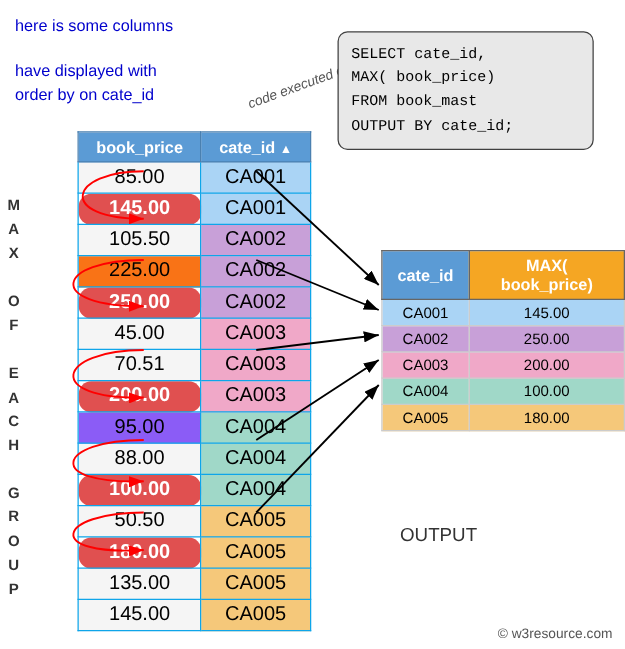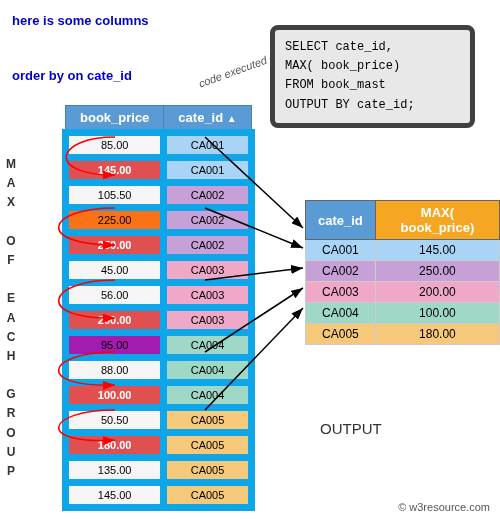--- a/index.html
+++ b/index.html
@@ -13,21 +13,21 @@
       overflow: hidden;
     }
 
     
     .annotation-text {
       position: absolute;
       top: 12px;
       left: 12px;
       color: #0000cc;
       font-size: 13px;
-      font-weight: bold;
+      font-weight: normal;
       line-height: 1.4;
     }
 
     
     .code-label {
       position: absolute;
       top: 55px;
       left: 195px;
       color: #555;
       font-size: 11px;
@@ -36,21 +36,21 @@
       white-space: nowrap;
     }
 
     
     .sql-box {
       position: absolute;
       top: 25px;
       left: 270px;
       width: 205px;
       background: #e8e8e8;
-      border: 5px solid #404040;
+      border: 1px solid #404040;
       border-radius: 8px;
       padding: 8px 10px;
       font-family: 'Courier New', monospace;
       font-size: 12px;
       line-height: 1.6;
       color: #000;
     }
 
     
     .side-label {
@@ -80,23 +80,23 @@
       background: #5b9bd5;
       color: white;
       font-weight: bold;
       padding: 4px 14px;
       border: 1px solid #4a80b0;
       text-align: center;
     }
 
     .main-table td {
       padding: 3px 14px;
-      border: 7px solid #0ea5e9;
-      text-align: center;
-      font-size: 11px;
+      border: 1px solid #0ea5e9;
+      text-align: center;
+      font-size: 16px;
     }
 
     
     .group-ca001 { background: #aad4f5; }
     .group-ca002 { background: #c8a0d8; }
     .group-ca003 { background: #f0a8c8; }
     .group-ca004 { background: #a0d8c8; }
     .group-ca005 { background: #f5c87a; }
 
     
@@ -175,21 +175,21 @@
     .sort-arrow {
       font-size: 10px;
     }
   </style>
 </head>
 <body>
 
 <div class="annotation-text">
   <span>here is some columns</span><br>
   <br>
-  <br>
+  <span>have displayed with</span><br>
   <span>order by on cate_id</span>
 </div>
 
 <div class="code-label">code executed on this table</div>
 
 <div class="sql-box">
   <span id="sql-line1">SELECT cate_id,</span><br>
   <span id="sql-line2">MAX( book_price)</span><br>
   <span id="sql-line3">FROM book_mast</span><br>
   <span id="sql-line4">OUTPUT BY cate_id;</span>
@@ -224,29 +224,29 @@
         </tr>
         <tr>
           <td class="max-price">250.00</td>
           <td class="group-ca002">CA002</td>
         </tr>
         <tr>
           <td style="background: rgb(245, 245, 245);">45.00</td>
           <td class="group-ca003">CA003</td>
         </tr>
         <tr>
-          <td style="background: rgb(245, 245, 245);">56.00</td>
+          <td style="background: rgb(245, 245, 245);">70.51</td>
           <td class="group-ca003">CA003</td>
         </tr>
         <tr>
           <td class="max-price">200.00</td>
           <td class="group-ca003">CA003</td>
         </tr>
         <tr>
-          <td style="background: #a21caf;">95.00</td>
+          <td style="background: #8b5cf6;">95.00</td>
           <td class="group-ca004">CA004</td>
         </tr>
         <tr>
           <td style="background: rgb(245, 245, 245);">88.00</td>
           <td class="group-ca004">CA004</td>
         </tr>
         <tr>
           <td class="max-price">100.00</td>
           <td class="group-ca004">CA004</td>
         </tr>

